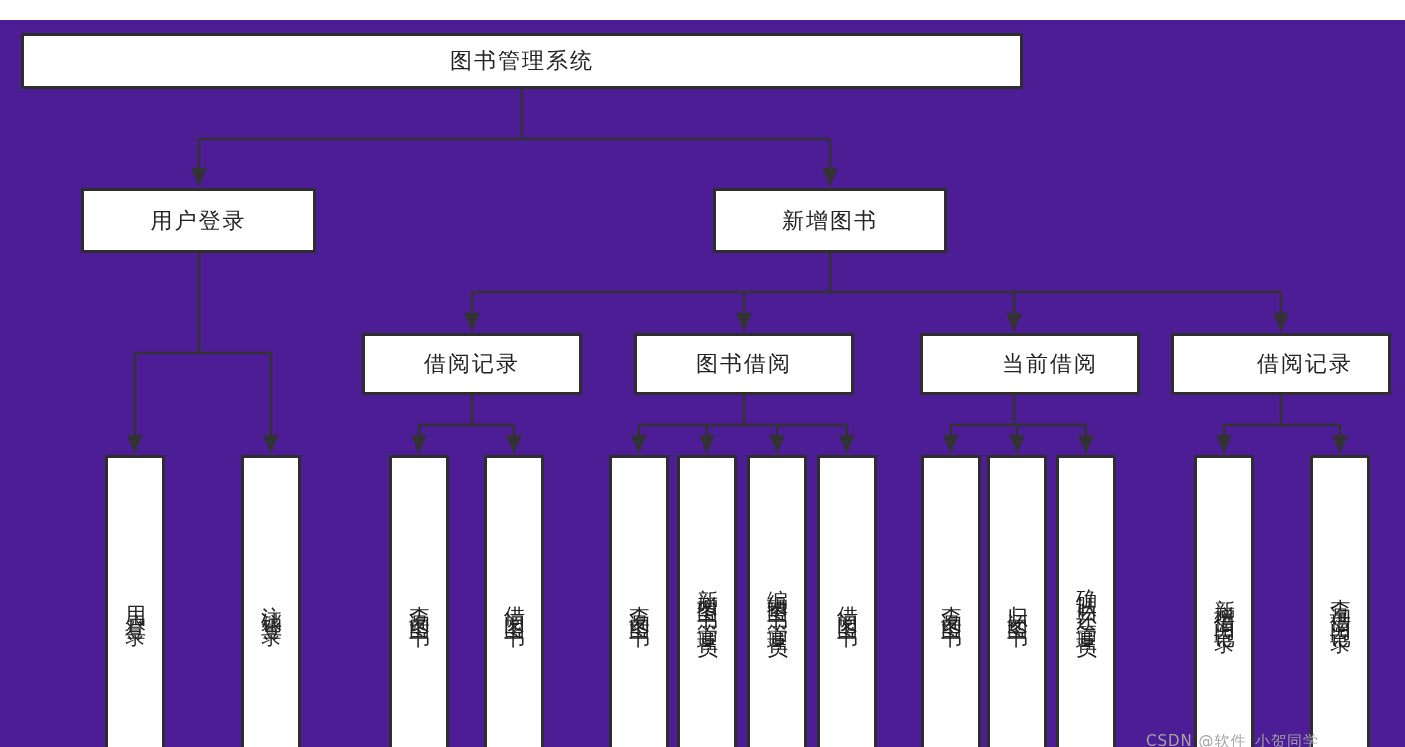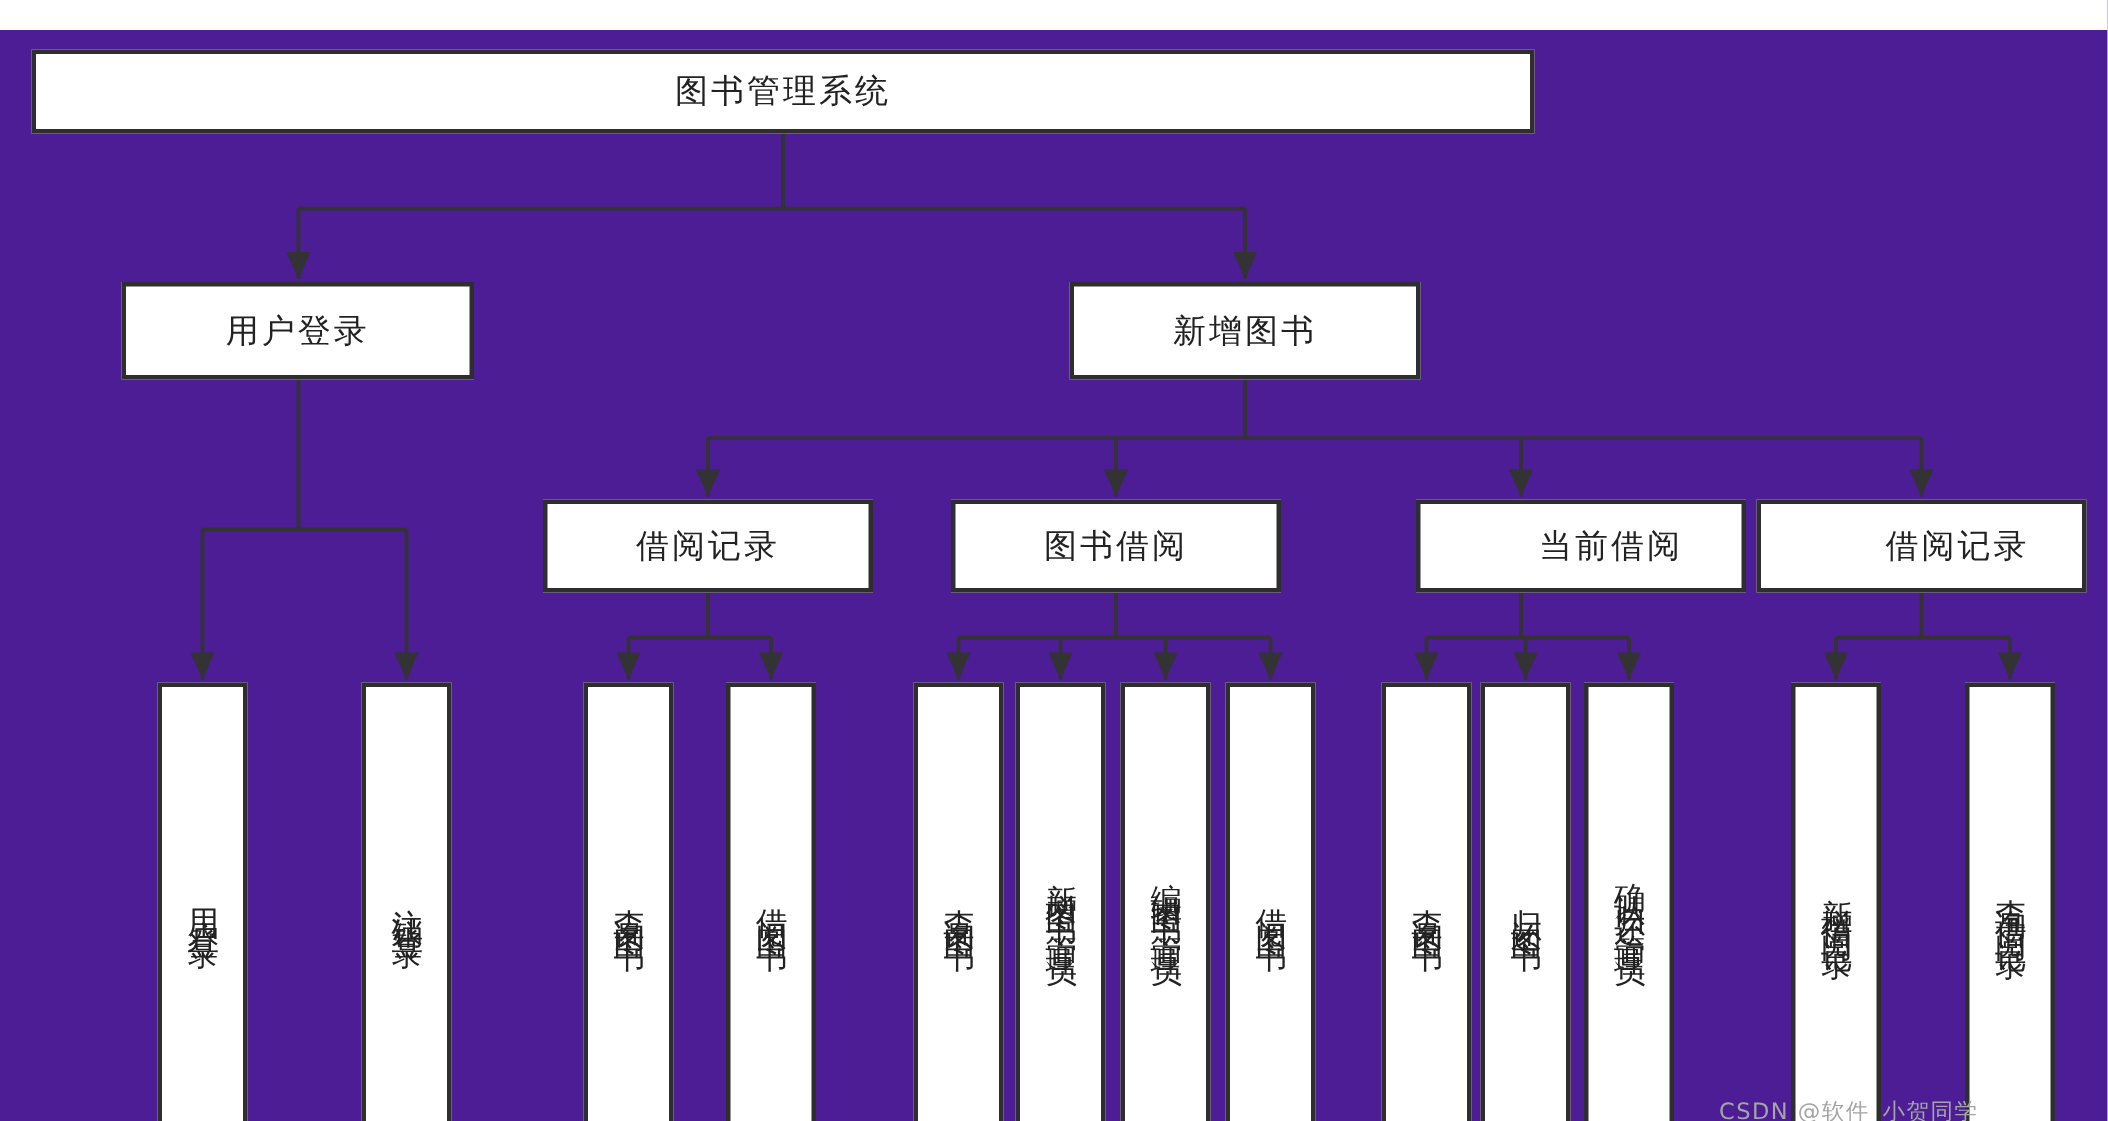--- a/index.html
+++ b/index.html
@@ -117,21 +117,21 @@
     <path class="line" d="M1340,405 V433" marker-end="url(#arrow)"></path>
   </svg>
 
   <div class="h-box" style="left:21px; top:13px; width:1002px; height:56px;">图书管理系统</div>
 
   <div class="h-box" style="left:81px; top:168px; width:235px; height:65px;">用户登录</div>
   <div class="h-box" style="left:713px; top:168px; width:234px; height:65px;">新增图书</div>
 
   <div class="h-box" style="left:362px; top:313px; width:220px; height:62px;">借阅记录</div>
   <div class="h-box" style="left:634px; top:313px; width:220px; height:62px;">图书借阅</div>
-  <div class="h-box" style="left:944px; top:313px; width:220px; height:62px;padding-left:40px;">当前借阅</div>
+  <div class="h-box" style="left:920px; top:313px; width:220px; height:62px;padding-left:40px;">当前借阅</div>
   <div class="h-box" style="left:1171px; top:313px; width:220px; height:62px;padding-left:48px;">借阅记录</div>
 
   <div class="v-box" style="left:105px;">
     <span class="v-text">用户登录</span>
   </div>
   <div class="v-box" style="left:241px;">
     <span class="v-text">注销登录</span>
   </div>
 
   <div class="v-box" style="left:389px;">

